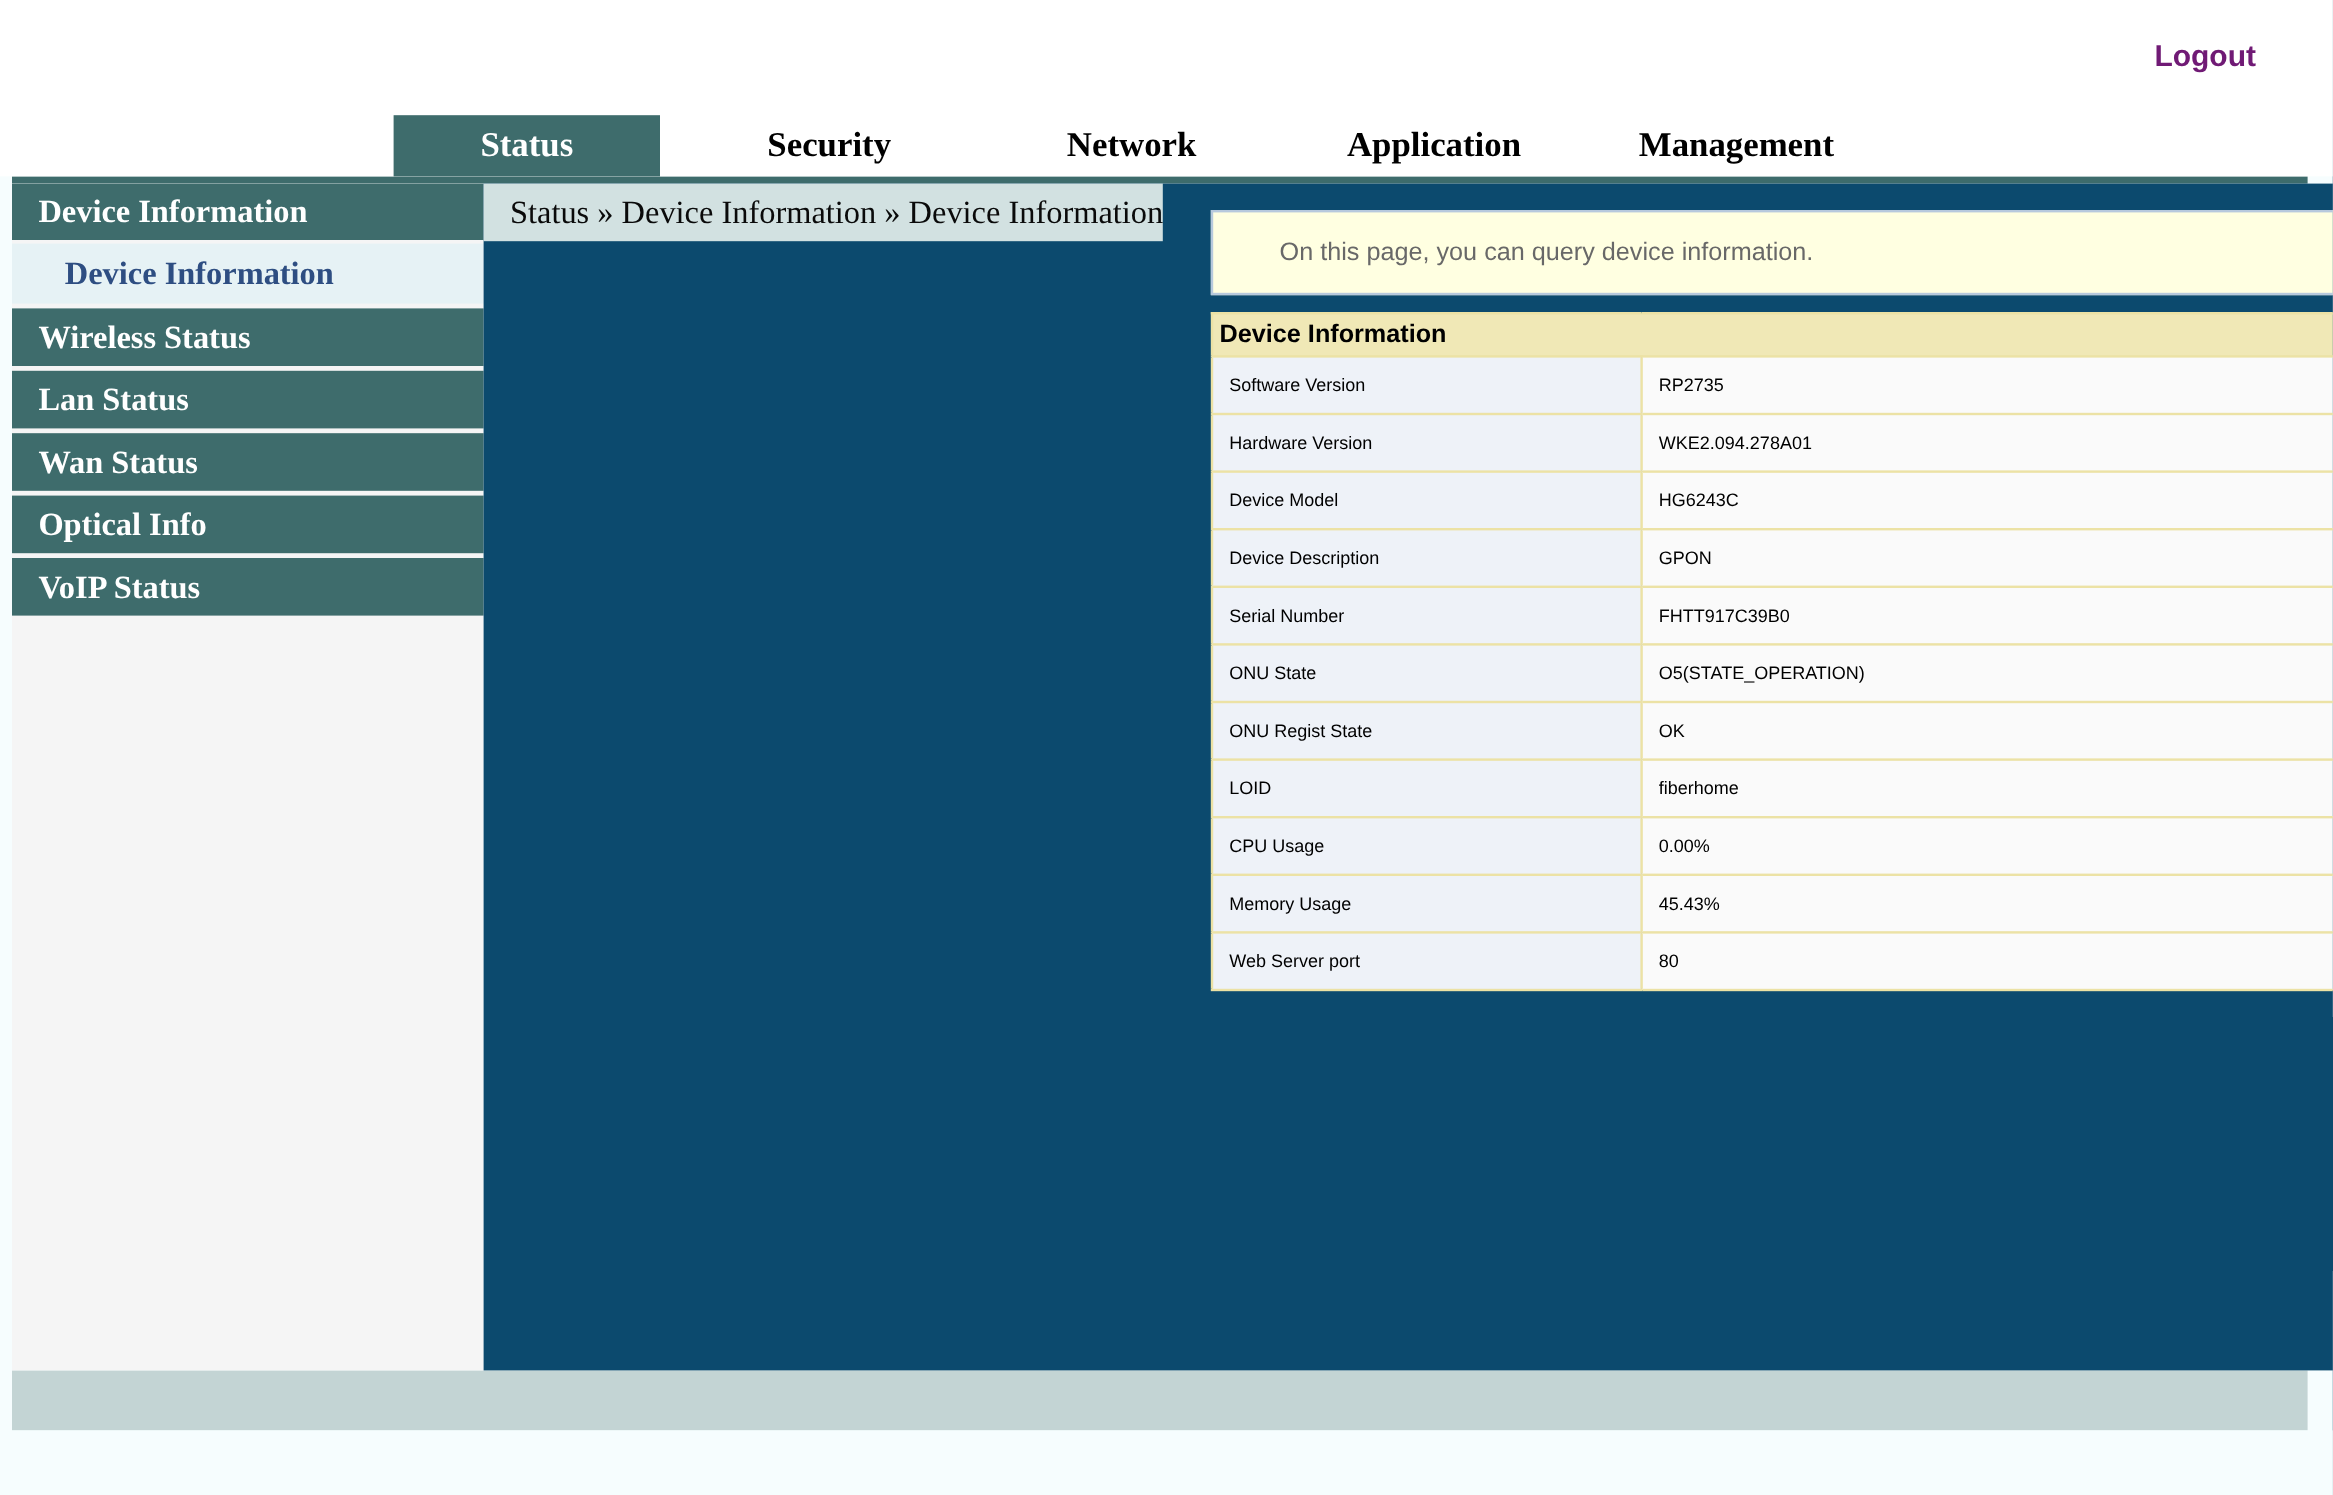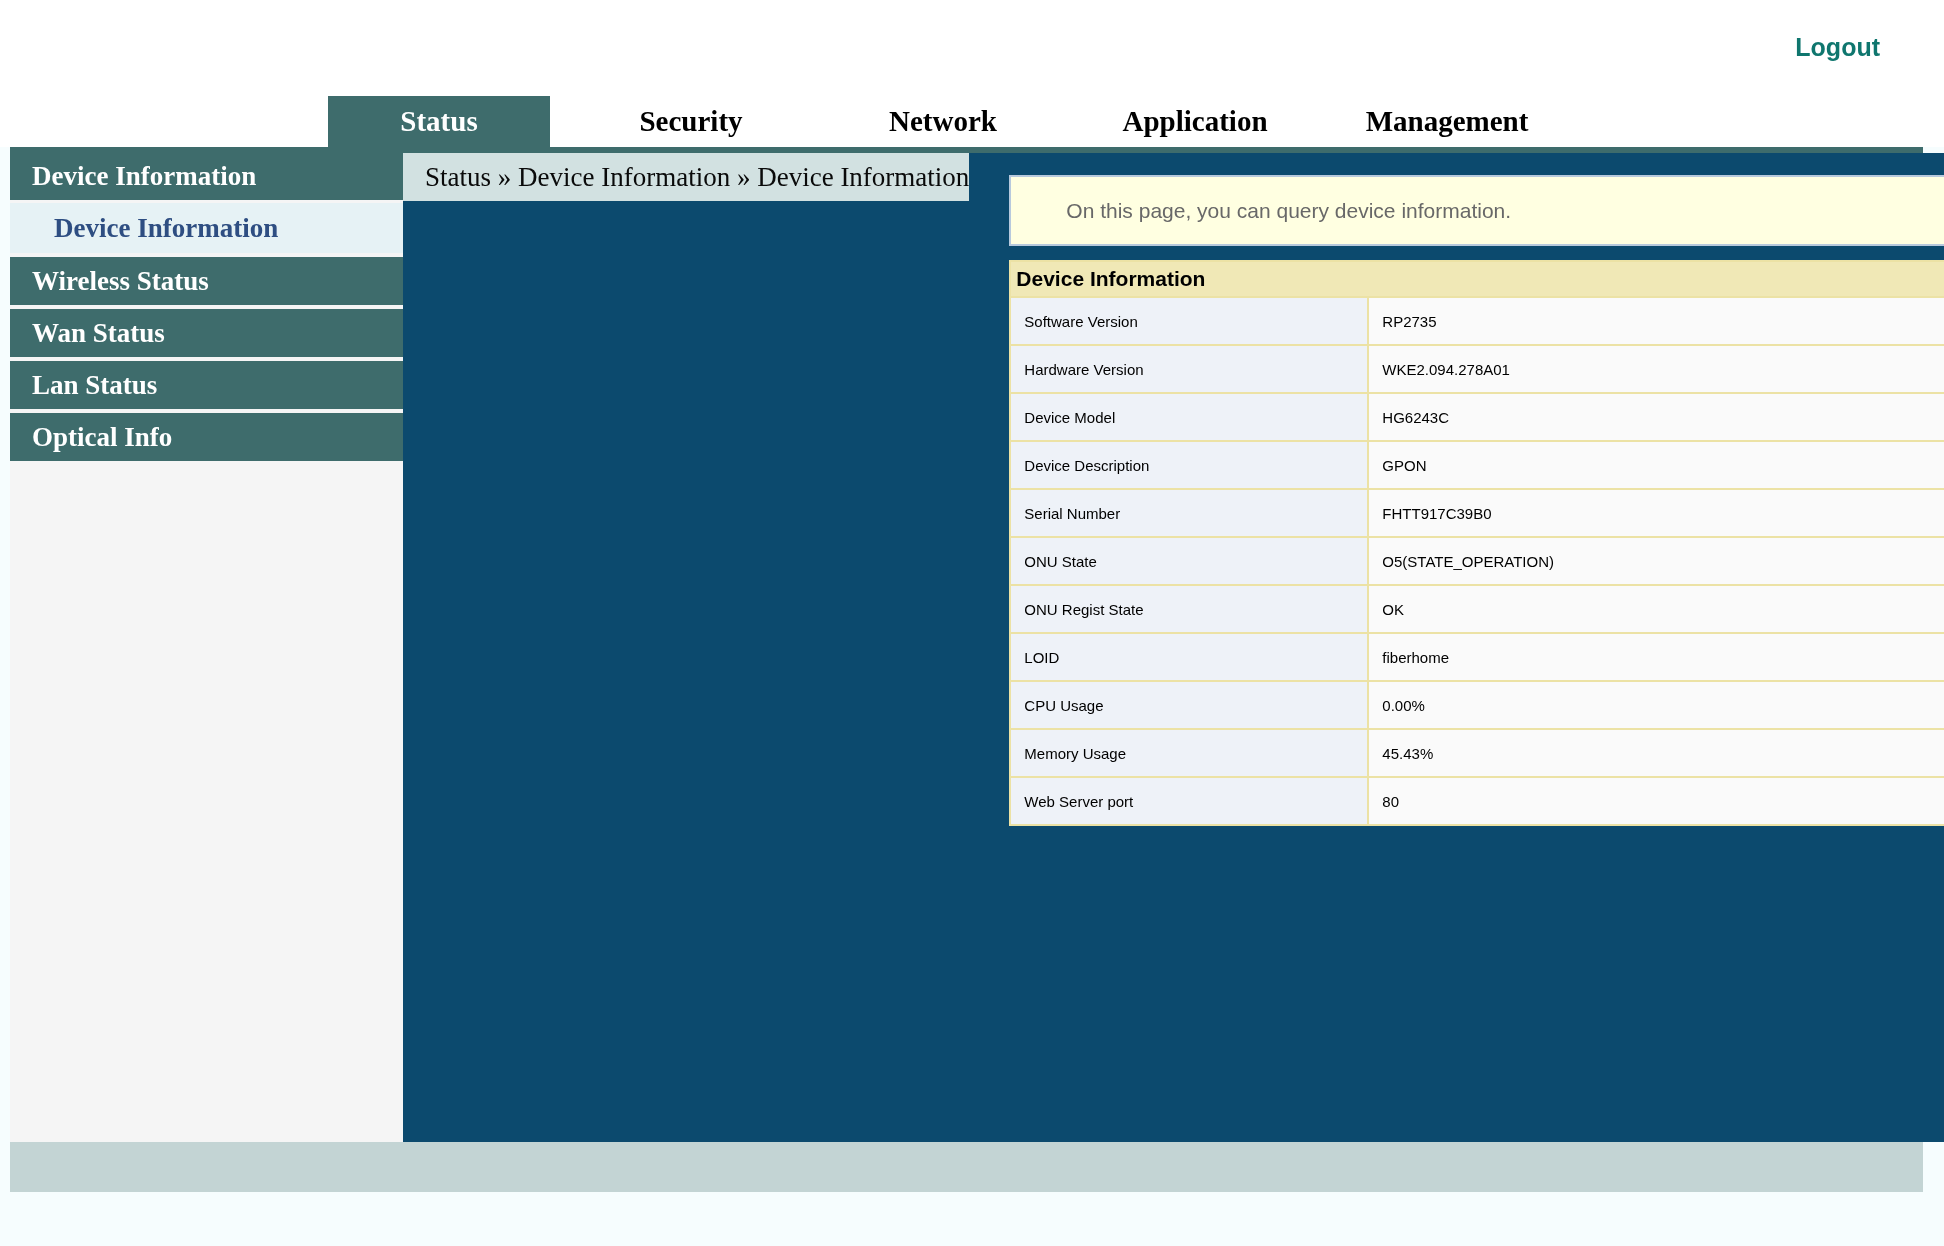--- a/index.html
+++ b/index.html
@@ -19,21 +19,21 @@
     height: 147px;
     background: #ffffff;
   }
   .logout {
     position: absolute;
     top: 33px;
     right: 64px;
     font-family: "Liberation Sans", sans-serif;
     font-weight: bold;
     font-size: 25px;
-    color: #0f766e;
+    color: #701a75;
     cursor: pointer;
     text-decoration: none;
   }
   .nav {
     position: absolute;
     left: 306px;
     bottom: 0;
     display: flex;
   }
   .nav-tab {
@@ -196,23 +196,24 @@
 </div>
 
 <div class="teal-strip"></div>
 
 <div class="main">
 
   <div class="sidebar">
     <div class="side-item group-header">Device Information</div>
     <div class="side-item selected">Device Information</div>
     <div class="side-item">Wireless Status</div>
+    <div class="side-item">Lan Status</div>
     <div class="side-item">Wan Status</div>
-    <div class="side-item">Lan Status</div>
     <div class="side-item">Optical Info</div>
+    <div class="side-item">VoIP Status</div>
   </div>
 
   <div class="content">
     <div class="breadcrumb">Status » Device Information » Device Information</div>
 
     <div class="content-inner">
       <div class="infobox">
         <span>On this page, you can query device information.</span>
       </div>
 

